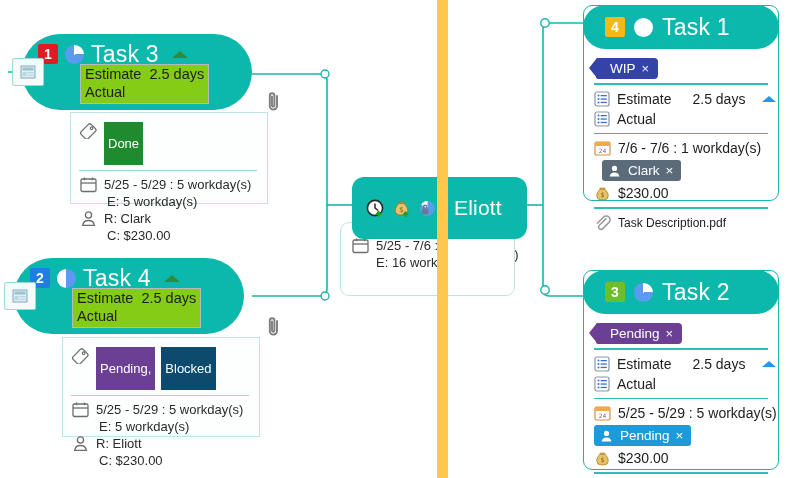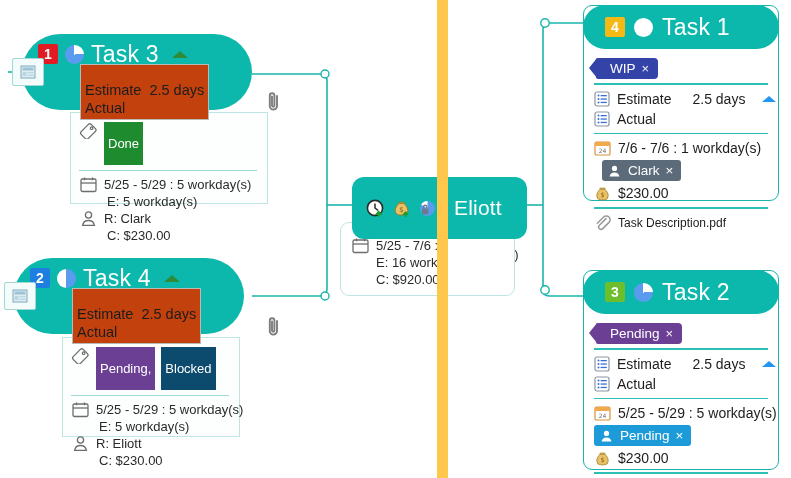--- a/index.html
+++ b/index.html
@@ -32,24 +32,24 @@
     padding:7px 20px 0 16px;
     box-sizing:border-box;
     z-index:20;
   }
   .pill-title-row{
     display:flex;align-items:center;gap:7px;
     height:26px;
   }
   .pill-estimate{
     position:absolute;left:58px;top:30px;
-    background:#c2410c;
+    background:#84cc16;
     border:1px solid #b9b9b9;
     z-index:22;
-    padding:16px 4px 2px 4px;
+    padding:0 4px 2px 4px;
     min-width:118px;
   }
   .pill-estimate div{
     font-size:14.5px;color:#1d1d1d;line-height:18px;white-space:nowrap;
   }
   .pill-estimate .val{margin-left:8px;}
 
   .detail-card{
     position:absolute;
     background:#fdfefe;
@@ -268,21 +268,21 @@
       <rect x="7.5" y="9.6" width="6" height="1.3" fill="#b9d6e3"></rect>
     </svg>
   </div>
 
   <div class="clip" style="left:266px;top:315px;">
     <svg width="16" height="24" viewBox="0 0 16 24">
       <path d="M11 6 v10 a3.6 3.6 0 0 1 -7.2 0 V5.5 a2.3 2.3 0 0 1 4.6 0 V15.5 a1.2 1.2 0 0 1 -2.4 0 V6.5" fill="none" stroke="#7d7d7d" stroke-width="1.9" stroke-linecap="round"></path>
     </svg>
   </div>
 
-  <div class="detail-card" style="left:62px;top:337px;width:178px;height:100px;">
+  <div class="detail-card" style="left:62px;top:337px;width:198px;height:100px;">
     <div class="detail-row">
       <span class="ico">
         <svg width="19" height="17" viewBox="0 0 19 17">
             <path d="M2.2 9.6 L9.4 2.4 a2 2 0 0 1 2.8 0 l4.2 4.2 a2 2 0 0 1 0 2.8 L9.2 16.6 a2 2 0 0 1 -2.8 0 L2.2 12.4 a2 2 0 0 1 0 -2.8 z" fill="none" stroke="#6d6d6d" stroke-width="1.3"></path>
             <circle cx="12.6" cy="6.2" r="1.3" fill="none" stroke="#6d6d6d" stroke-width="1.2"></circle>
           </svg>
       </span>
       <span class="tagword" style="background:#6b3f94">Pending,</span>
         <span class="tagword" style="background:#0c4a6e">Blocked</span>
     </div>
@@ -316,21 +316,20 @@
         <span class="ico">
           <svg width="19" height="17" viewBox="0 0 19 17">
               <rect x="2" y="3" width="15" height="12.5" rx="1.4" fill="none" stroke="#6d6d6d" stroke-width="1.3"></rect>
               <path d="M2 7 H17" stroke="#6d6d6d" stroke-width="1.3"></path>
               <path d="M5.5 1.6 V4.3 M13.5 1.6 V4.3" stroke="#6d6d6d" stroke-width="1.3"></path>
             </svg>
         </span>
         <span class="txt">5/25 - 7/6 : </span>
       </div>
       <div class="detail-sub" style="margin-left:25px;">E: 16 workd</div>
-      <div class="detail-sub" style="margin-left:25px;">C: $920.00</div>
     </div>
   </div>
 
   <div style="position:absolute;left:455px;top:245px;z-index:13;">
     <span class="txt" style="font-size:13px;color:#2a2a2a;">workday(s)</span>
   </div>
   <div style="position:absolute;left:452px;top:262px;z-index:13;">
     <span class="txt" style="font-size:13px;color:#2a2a2a;">kday(s)</span>
   </div>
 

